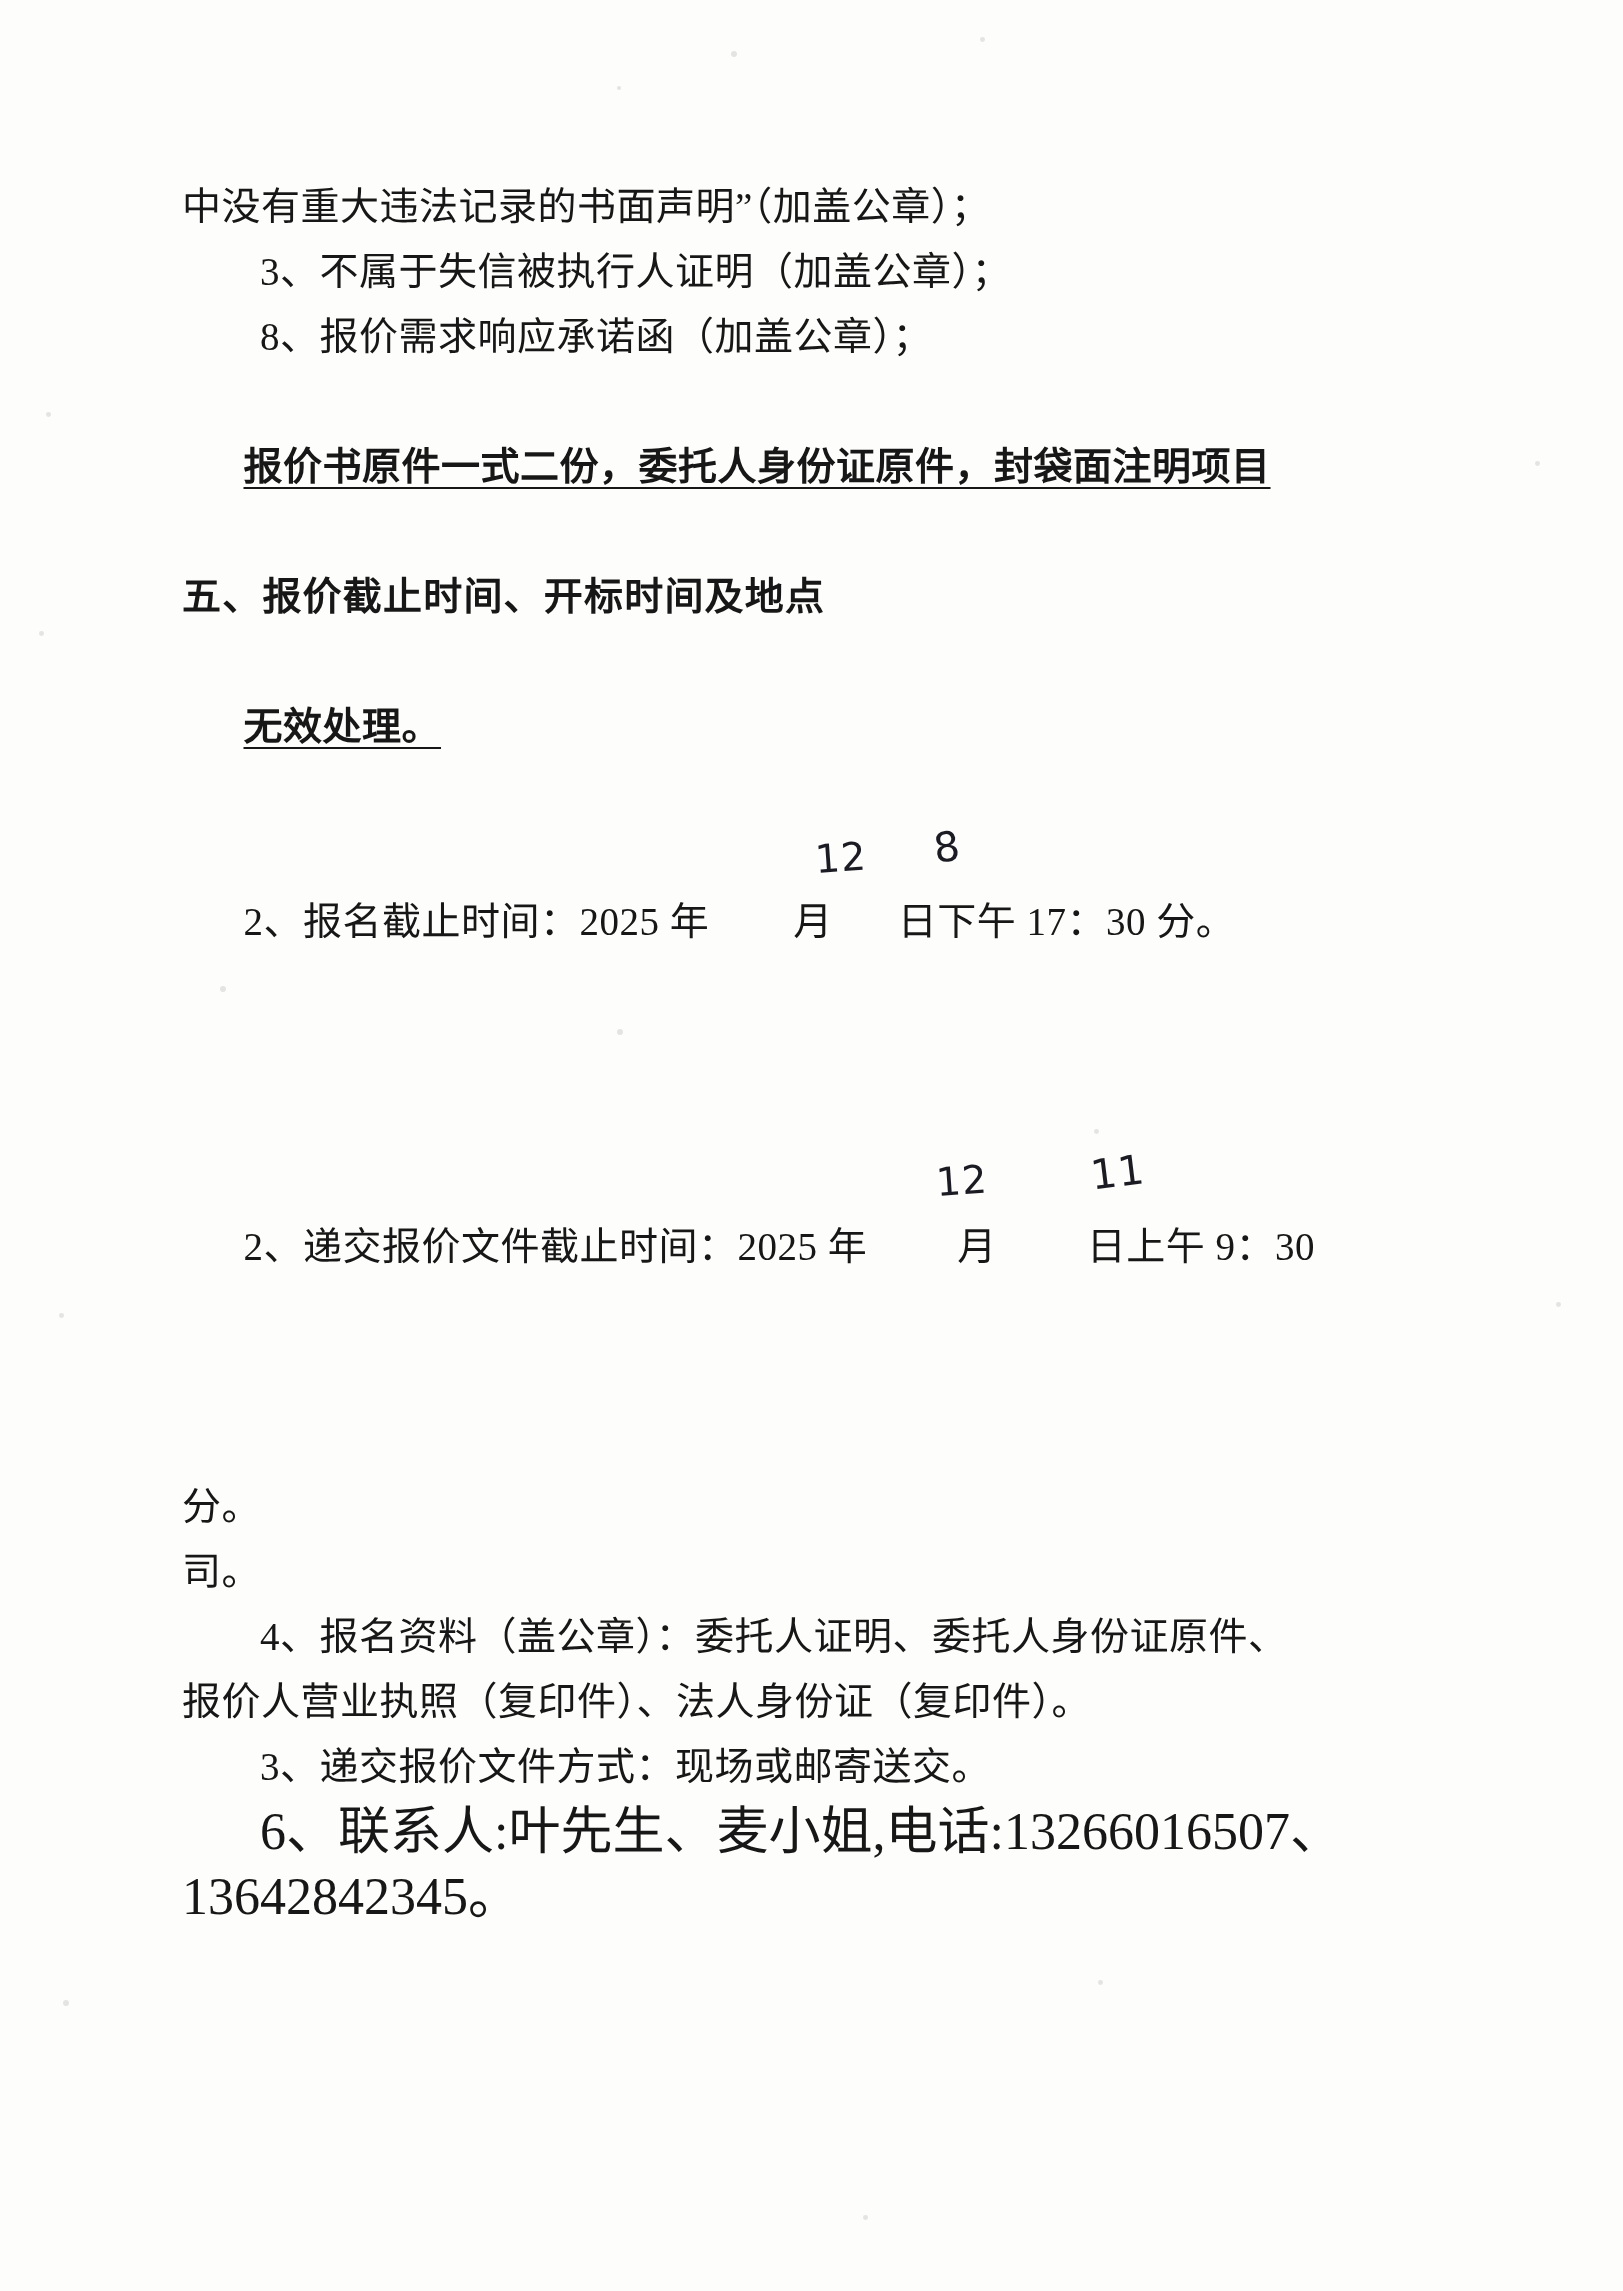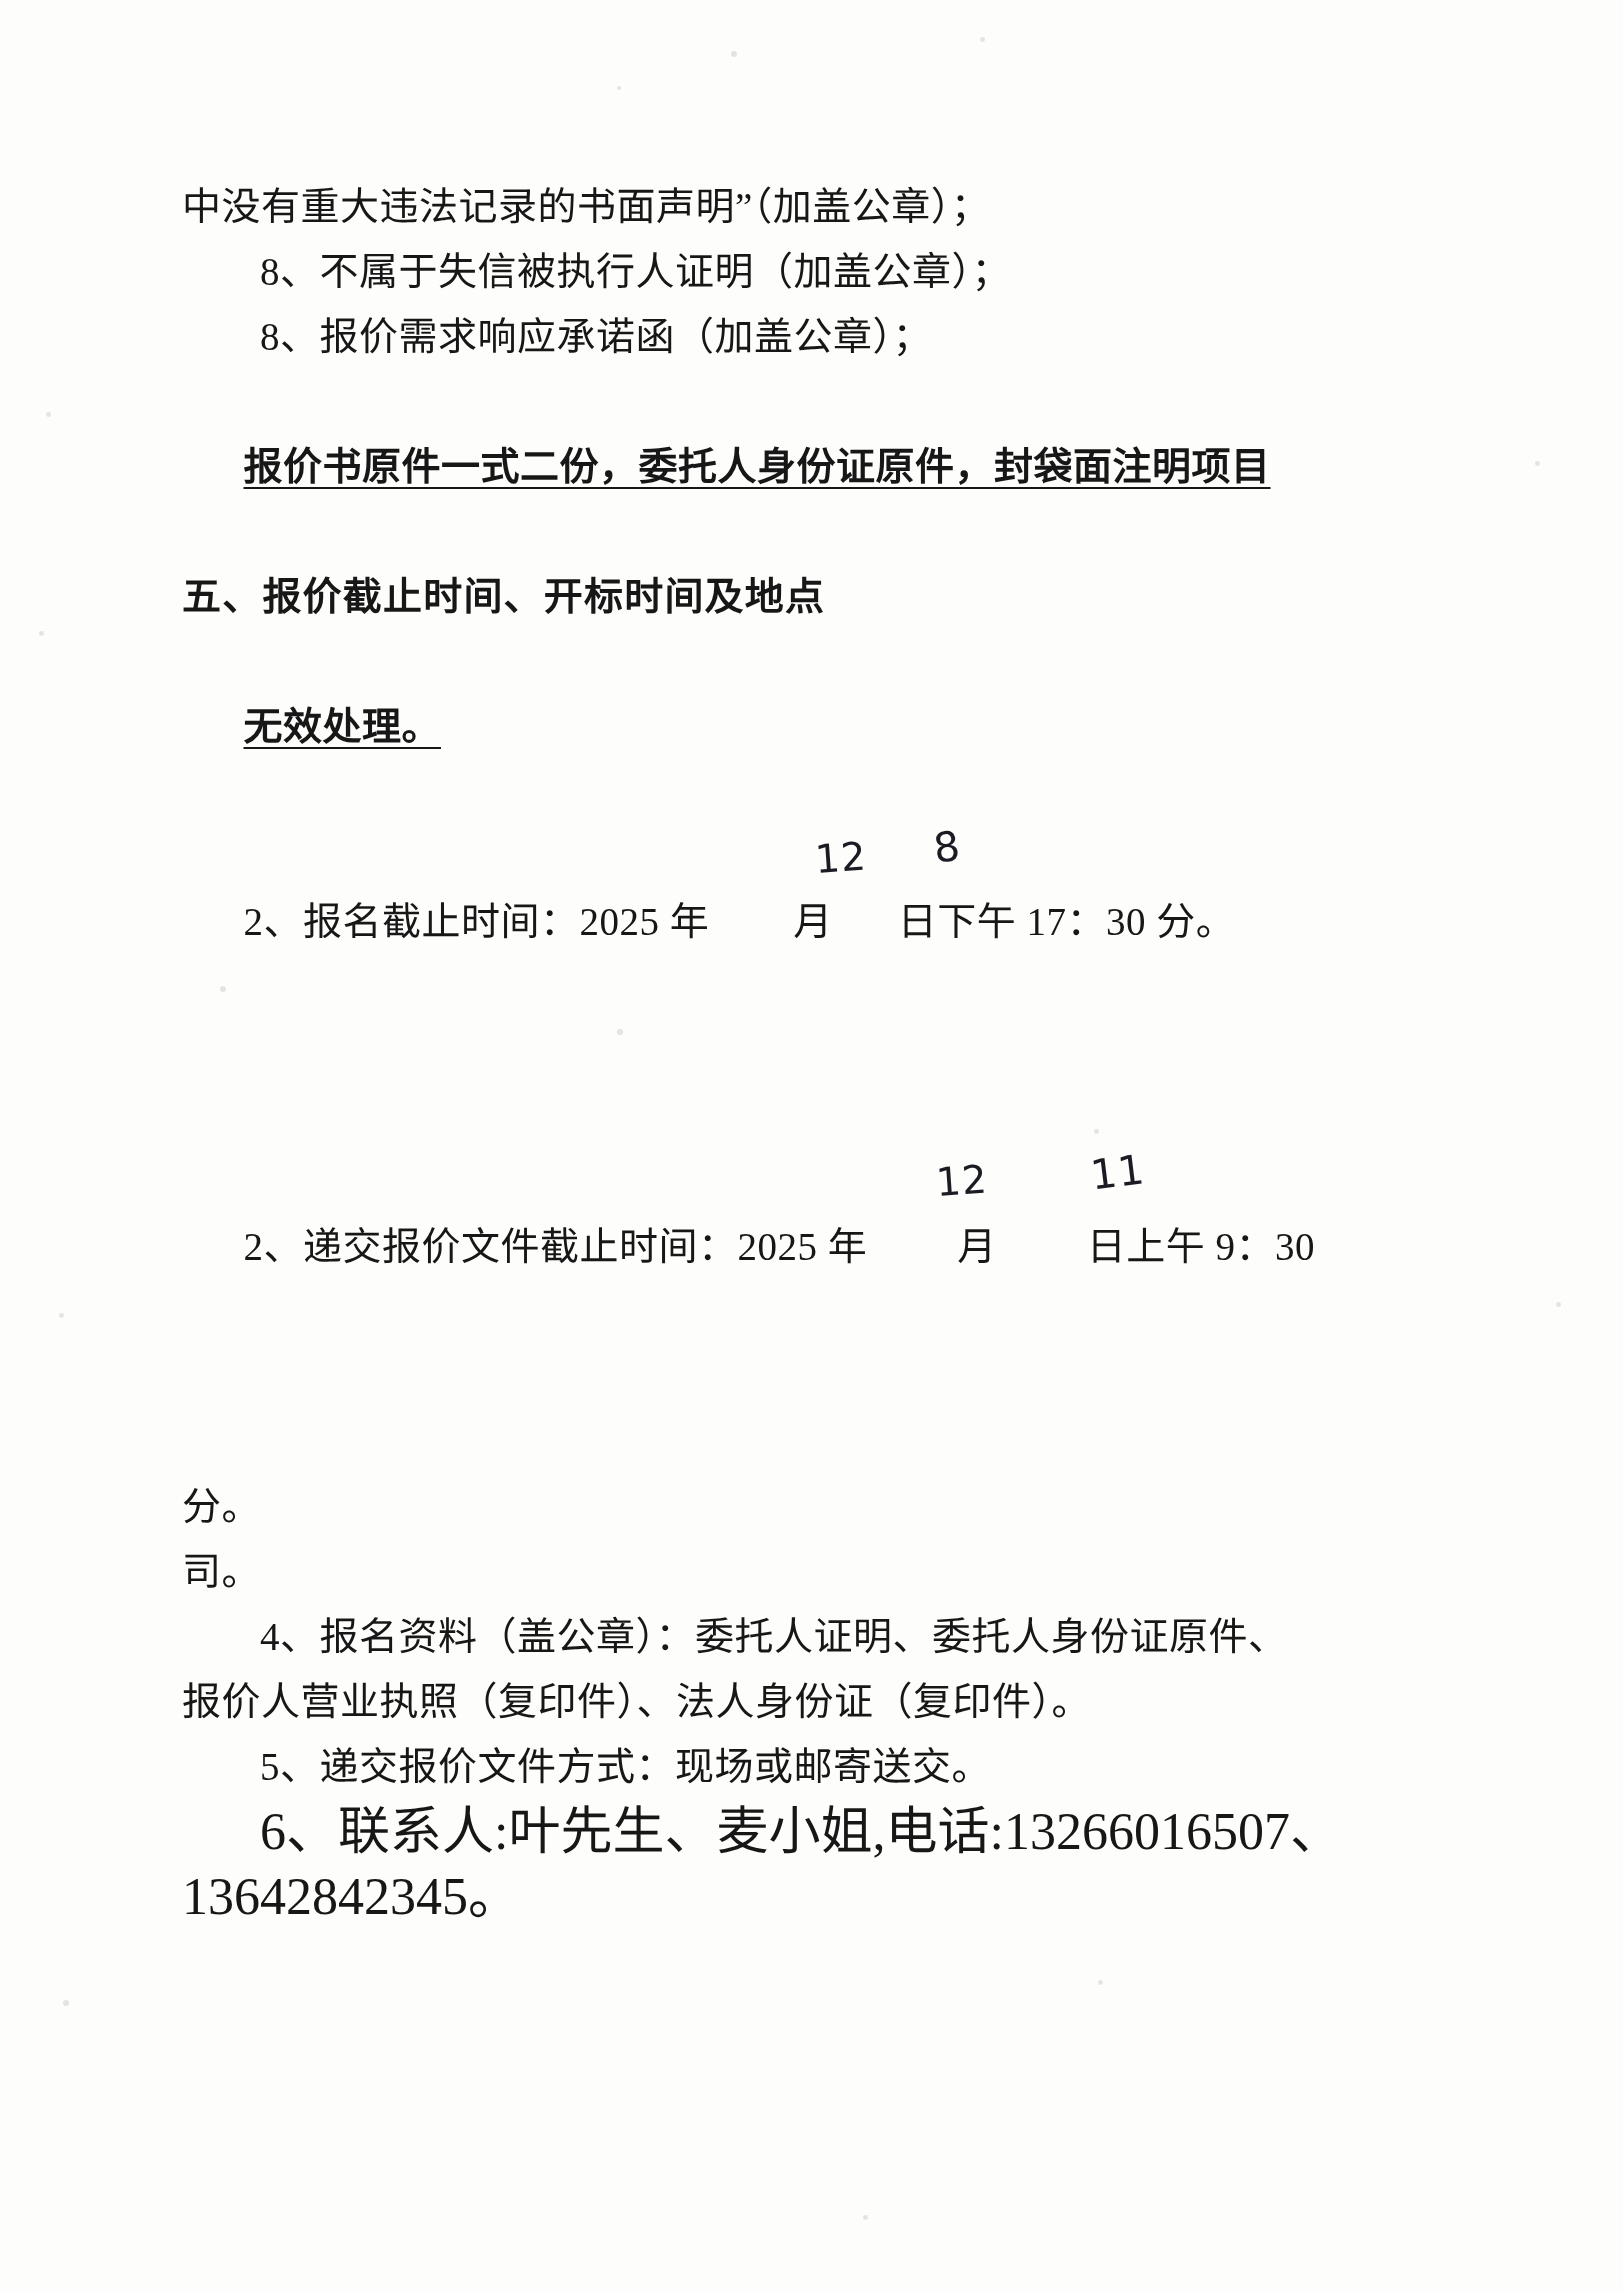--- a/index.html
+++ b/index.html
@@ -96,21 +96,21 @@
   <div class="speck" style="left:1556px;top:1302px;width:4.9px;height:4.9px;"></div>
   <div class="speck" style="left:294px;top:1843px;width:4.9px;height:4.9px;"></div>
   <div class="speck" style="left:63px;top:2000px;width:5.9px;height:5.9px;"></div>
   <div class="speck" style="left:1098px;top:1980px;width:4.9px;height:4.9px;"></div>
   <div class="speck" style="left:863px;top:2215px;width:4.9px;height:4.9px;"></div>
 
   <div class="doc-body">
 
     <div class="line">中没有重大违法记录的书面声明”（加盖公章）；</div>
 
-    <div class="line indent">8、不属于失信被执行人证明（加盖公章）；</div>
+    <div class="line indent">3、不属于失信被执行人证明（加盖公章）；</div>
 
     <div class="line indent">8、报价需求响应承诺函（加盖公章）；</div>
 
     <div class="line indent bold">
       <span class="underline">报价书原件一式二份，委托人身份证原件，封袋面注明项目</span>
     </div>
     <div class="line heading">五、报价截止时间、开标时间及地点</div>
 
     <div class="line bold">
       <span class="underline">无效处理。</span>
@@ -127,19 +127,19 @@
       <span class="hand" style="left:676px;top:2px;">12</span>
       <span class="hand2" style="left:831px;top:-3.9px;">11</span>
     </div>
     <div class="line">分。</div>
 
     <div class="line">司。</div>
 
     <div class="line indent">4、报名资料（盖公章）：委托人证明、委托人身份证原件、</div>
     <div class="line">报价人营业执照（复印件）、法人身份证（复印件）。</div>
 
-    <div class="line indent">5、递交报价文件方式：现场或邮寄送交。</div>
+    <div class="line indent">3、递交报价文件方式：现场或邮寄送交。</div>
 
     <div class="line indent contact-line">6、联系人:叶先生、麦小姐,电话:13266016507、13642842345。</div>
 
   </div>
 </div>
 
 
 </body></html>

